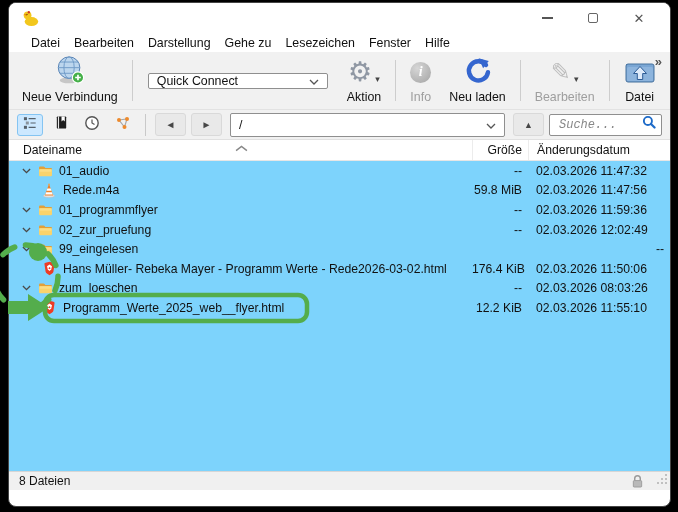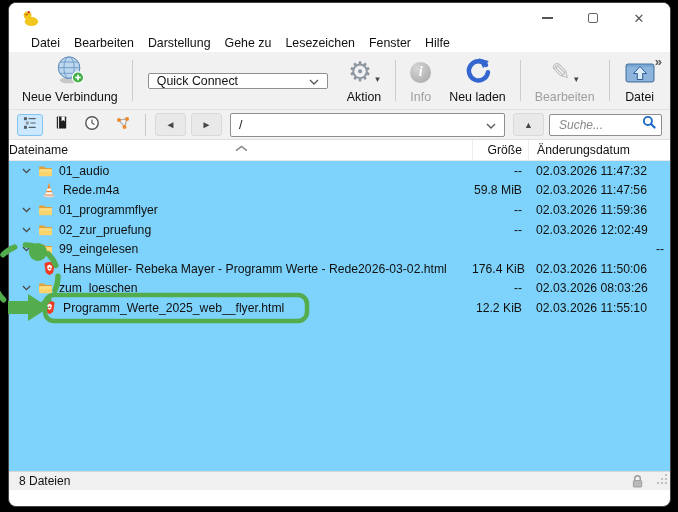--- a/index.html
+++ b/index.html
@@ -46,26 +46,26 @@
     display:flex; align-items:center; padding:0 8px; gap:5px; }
   .vtoggle { width:26px; height:22px; display:flex; align-items:center; justify-content:center; border-radius:3px; }
   .vtoggle.active { background:#cce8ff; border:1px solid #84c4f2; }
   .navsep { width:1px; height:22px; background:#c9c9c9; margin:0 4px; }
   .navbtn { width:31px; height:23px; background:#e9e9e9; border:1px solid #d9d9d9; border-radius:3px;
     display:flex; align-items:center; justify-content:center; color:#474747; font-size:10px; }
   .pathbox { flex:1; height:24px; background:#fff; border:1px solid #8f8f8f; border-radius:2px;
     display:flex; align-items:center; justify-content:space-between; padding:0 8px; font-size:12.4px; margin:0 3px; }
   .searchbox { width:113px; height:22px; background:#fff; border:1px solid #8f8f8f; border-radius:2px;
     display:flex; align-items:center; padding:0 4px 0 7px; }
-  .searchbox input { border:none; outline:none; width:100%; font-size:12px; background:transparent; font-family:Liberation Sans, sans-serif; }
+  .searchbox input { border:none; outline:none; width:100%; font-size:12px; background:transparent; font-family:Liberation Mono, monospace; }
   .searchbox input::placeholder { font-style:italic; color:#888; }
   
   .lheader { height:21px; display:flex; align-items:stretch; font-size:12.2px; background:#fff;
     border-bottom:1px solid #e6e6e6; position:relative; }
-  .hc-name { flex:1; display:flex; align-items:center; }
+  .hc-name { flex:1; display:flex; align-items:center; padding-left:14px; }
   .hc-size { width:56px; display:flex; align-items:center; justify-content:flex-end; padding-right:6px; border-left:1px solid #ececec; }
   .hc-date { width:142px; display:flex; align-items:center; padding-left:8px; border-left:1px solid #ececec; }
   .sortcaret { position:absolute; left:226px; top:1px; }
   
   .listbody { background:#7dd3fc; height:328px; overflow:hidden; }
   .frow { display:flex; align-items:center; height:19.6px; font-size:12.2px; }
   .fname-cell { flex:1; display:flex; align-items:center; padding-left:13px; gap:4px; overflow:hidden; white-space:nowrap; }
   .frow.child .fname-cell { padding-left:32px; }
   .chev { width:11px; display:flex; align-items:center; }
   .ficon { width:16px; display:flex; align-items:center; justify-content:center; }

